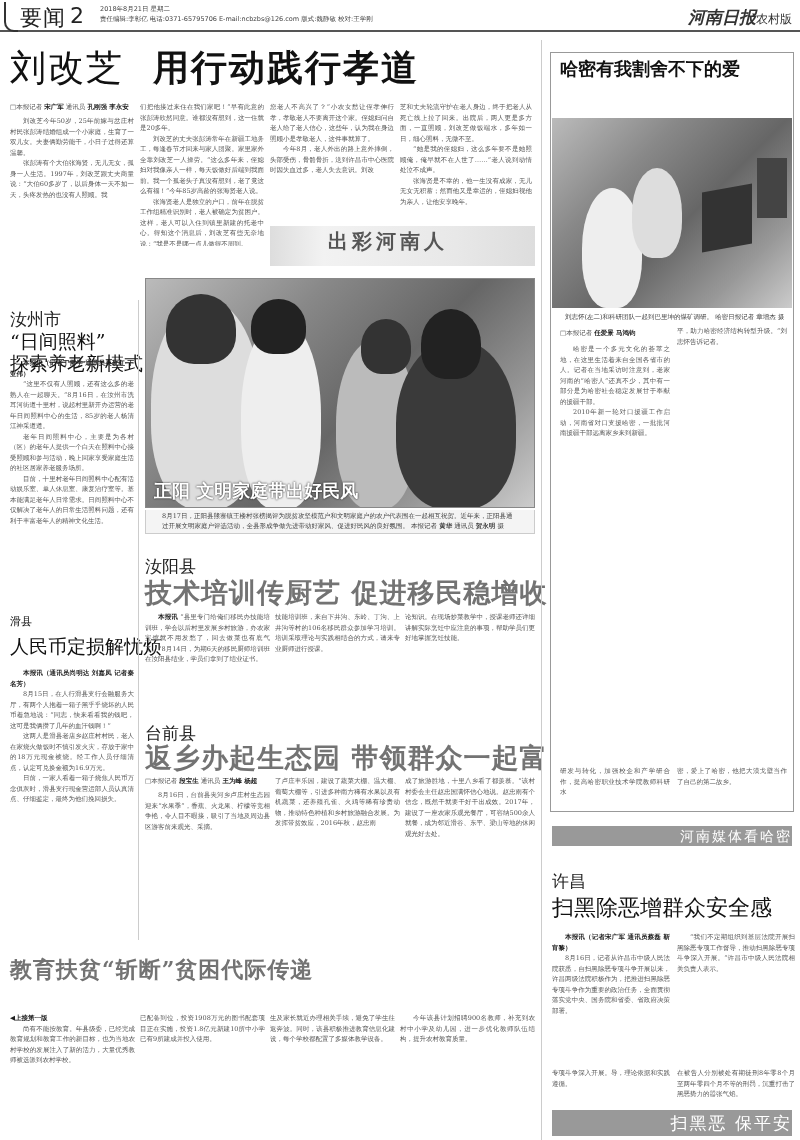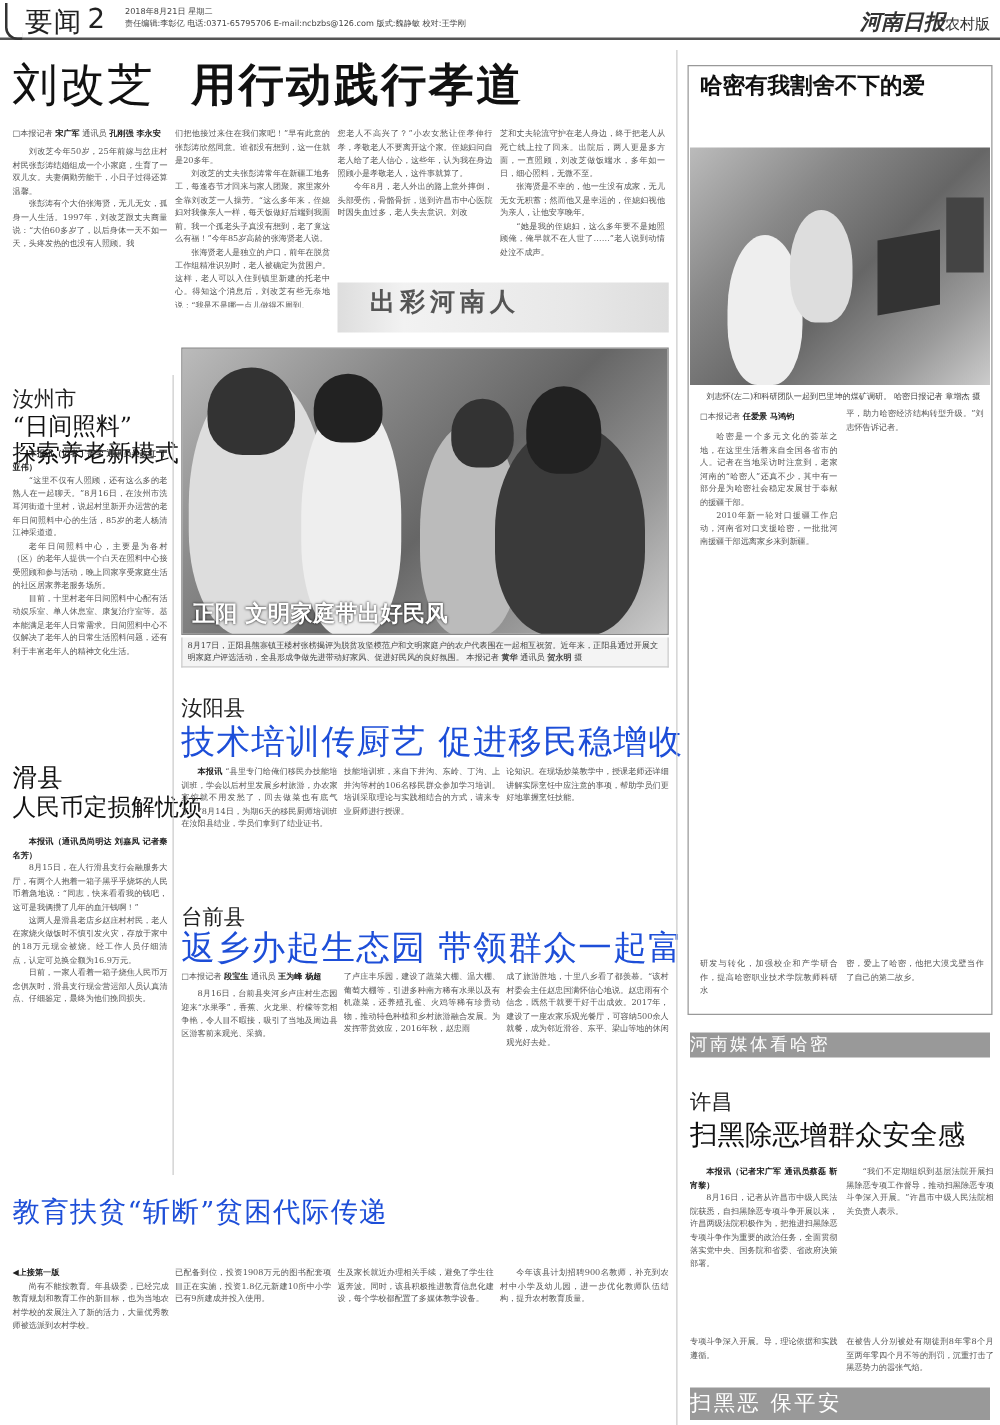--- a/index.html
+++ b/index.html
@@ -15,26 +15,26 @@
   .paper-brand .edition{font-size:12px;font-style:normal;font-weight:normal}
   .headline-main{left:10px;top:44px;font-size:36px;font-weight:bold;color:#111;letter-spacing:2px;white-space:nowrap}
   .headline-main .name{font-weight:normal}
   .body{font-size:6.5px;line-height:10.5px;color:#555;text-align:justify;overflow:hidden}
   .body p{text-indent:2em}
   .byline{font-size:6.5px;color:#555;line-height:10px;white-space:nowrap;overflow:hidden}
   .byline b{color:#222}
   .col-rule{width:1px;background:#ccc}
   .kicker{font-size:17px;color:#222;white-space:nowrap}
   .subhead{font-size:19px;color:#111;white-space:nowrap}
-  .h2{font-size:27px;font-weight:normal;color:#1d4ed8;white-space:nowrap;letter-spacing:1px}
+  .h2{font-size:27px;font-weight:bold;color:#737373;white-space:nowrap;letter-spacing:1px}
   .box{border:1px solid #999}
   .photo{background:linear-gradient(135deg,#bbb 0%,#888 30%,#666 55%,#999 80%,#ccc 100%);overflow:hidden}
   .photo .figure{position:absolute;border-radius:50% 50% 40% 40%;background:#444}
   .photo-caption{font-size:6.5px;color:#444;line-height:10px;overflow:hidden}
-  .banner-gray{background:#999;color:#fff;font-family:"DejaVu Sans","Liberation Sans",sans-serif;text-align:left;letter-spacing:2px}
+  .banner-gray{background:#999;color:#fff;font-family:"DejaVu Sans","Liberation Sans",sans-serif;text-align:right;letter-spacing:2px}
   .ribbon{background:linear-gradient(90deg,#ddd,#f2f2f2 20%,#e8e8e8 70%,#ddd);color:#555;font-family:"DejaVu Sans","Liberation Sans",sans-serif;font-weight:bold;letter-spacing:4px}
   .photo-title{font-size:18px;color:#fff;font-weight:bold;white-space:nowrap;text-shadow:0 0 2px #000}
 </style>
 </head>
 <body>
 
 <div class="abs masthead">
   <div class="abs bracket"></div>
   <div class="abs section-name">要闻</div>
   <div class="abs page-num">2</div>
@@ -63,25 +63,25 @@
   <p style="text-indent:0">们把他接过来住在我们家吧！”早有此意的张彭涛欣然同意。谁都没有想到，这一住就是20多年。</p>
   <p>刘改芝的丈夫张彭涛常年在新疆工地务工，每逢春节才回来与家人团聚。家里家外全靠刘改芝一人操劳。“这么多年来，侄媳妇对我像亲人一样，每天饭做好后端到我面前。我一个孤老头子真没有想到，老了竟这么有福！”今年85岁高龄的张海贤老人说。</p>
   <p>张海贤老人是独立的户口，前年在脱贫工作组精准识别时，老人被确定为贫困户。这样，老人可以入住到镇里新建的托老中心。得知这个消息后，刘改芝有些无奈地说：“我是不是哪一点儿做得不周到。</p>
 </div>
 <div class="abs body" style="left:270px;top:102px;width:124px;height:122px">
   <p style="text-indent:0">您老人不高兴了？”小农女愁让侄孝伸行孝，孝敬老人不要离开这个家。侄媳妇问自老人给了老人信心，这些年，认为我在身边照顾小是孝敬老人，这件事就算了。</p>
   <p>今年8月，老人外出的路上意外摔倒，头部受伤，骨骼骨折，送到许昌市中心医院时因失血过多，老人失去意识。刘改</p>
 </div>
 <div class="abs body" style="left:400px;top:102px;width:132px;height:122px">
   <p style="text-indent:0">芝和丈夫轮流守护在老人身边，终于把老人从死亡线上拉了回来。出院后，两人更是多方面，一直照顾，刘改芝做饭端水，多年如一日，细心照料，无微不至。</p>
+  <p>“她是我的侄媳妇，这么多年要不是她照顾俺，俺早就不在人世了……”老人说到动情处泣不成声。</p>
   <p>张海贤是不幸的，他一生没有成家，无儿无女无积蓄；然而他又是幸运的，侄媳妇视他为亲人，让他安享晚年。</p>
-  <p>“她是我的侄媳妇，这么多年要不是她照顾俺，俺早就不在人世了……”老人说到动情处泣不成声。</p>
-</div>
-
-<div class="abs ribbon" style="left:270px;top:226px;width:265px;height:40px;padding-left:26px;font-size:20px;line-height:30px">
+</div>
+
+<div class="abs ribbon" style="left:270px;top:226px;width:265px;height:40px;padding-left:58px;font-size:20px;line-height:30px">
   <span>出彩河南人</span>
 </div>
 
 <div class="abs box" style="left:550px;top:52px;width:244px;height:760px"></div>
 <div class="abs subhead" style="left:560px;top:58px;font-size:18px;font-weight:bold;line-height:22px">
   <div>哈密有我割舍不下的爱</div>
 </div>
 <div class="abs photo" style="left:552px;top:118px;width:240px;height:190px">
   <div class="figure" style="left:30px;top:70px;width:60px;height:120px;background:#eee"></div>
   <div class="figure" style="left:80px;top:50px;width:50px;height:90px;background:#ddd"></div>
@@ -125,31 +125,31 @@
   <div class="figure" style="left:5px;top:20px;width:110px;height:210px;background:#ddd"></div>
   <div class="figure" style="left:20px;top:15px;width:70px;height:70px;background:#333"></div>
   <div class="figure" style="left:95px;top:40px;width:80px;height:190px;background:#eee"></div>
   <div class="figure" style="left:105px;top:20px;width:55px;height:55px;background:#222"></div>
   <div class="figure" style="left:190px;top:60px;width:80px;height:170px;background:#bbb"></div>
   <div class="figure" style="left:215px;top:40px;width:50px;height:55px;background:#333"></div>
   <div class="figure" style="left:250px;top:60px;width:120px;height:170px;background:#3a3a3a"></div>
   <div class="figure" style="left:275px;top:30px;width:60px;height:70px;background:#222"></div>
   <div class="abs photo-title" style="left:8px;top:200px">正阳  文明家庭带出好民风</div>
 </div>
-<div class="abs photo-caption" style="left:145px;top:510px;width:390px;height:24px;background:#f4f4f4;padding:1px 4px;border:1px solid #ccc;border-top:none">
+<div class="abs photo-caption" style="left:145px;top:510px;width:390px;height:24px;background:#f4f4f4;padding:1px 16px;border:1px solid #ccc;border-top:none">
   <span>8月17日，正阳县熊寨镇王楼村张榜揭评为脱贫攻坚模范户和文明家庭户的农户代表围在一起相互祝贺。近年来，正阳县通过开展文明家庭户评选活动，全县形成争做先进带动好家风、促进好民风的良好氛围。</span>
   <span>本报记者</span>
   <b>黄华</b>
   <span>通讯员</span>
   <b>贺永明</b>
   <span>摄</span>
 </div>
 
 <div class="abs subhead" style="left:10px;top:610px;line-height:24px">
-  <div style="font-size:20px">滑县</div>
+  <div style="font-size:11px">滑县</div>
   <div>人民币定损解忧烦</div>
 </div>
 <div class="abs body" style="left:10px;top:668px;width:124px;height:268px">
   <p style="color:#222;font-weight:bold">本报讯（通讯员尚明达 刘嘉凤 记者秦名芳）</p>
   <p>8月15日，在人行滑县支行会融服务大厅，有两个人抱着一箱子黑乎乎烧坏的人民币着急地说：“同志，快来看看我的钱吧，这可是我俩攒了几年的血汗钱啊！”</p>
   <p>这两人是滑县老店乡赵庄村村民，老人在家烧火做饭时不慎引发火灾，存放于家中的18万元现金被烧。经工作人员仔细清点，认定可兑换金额为16.9万元。</p>
   <p>日前，一家人看着一箱子烧焦人民币万念俱灰时，滑县支行现金营运部人员认真清点、仔细鉴定，最终为他们挽回损失。</p>
 </div>
 
 <div class="abs kicker" style="left:145px;top:555px">汝阳县</div>

